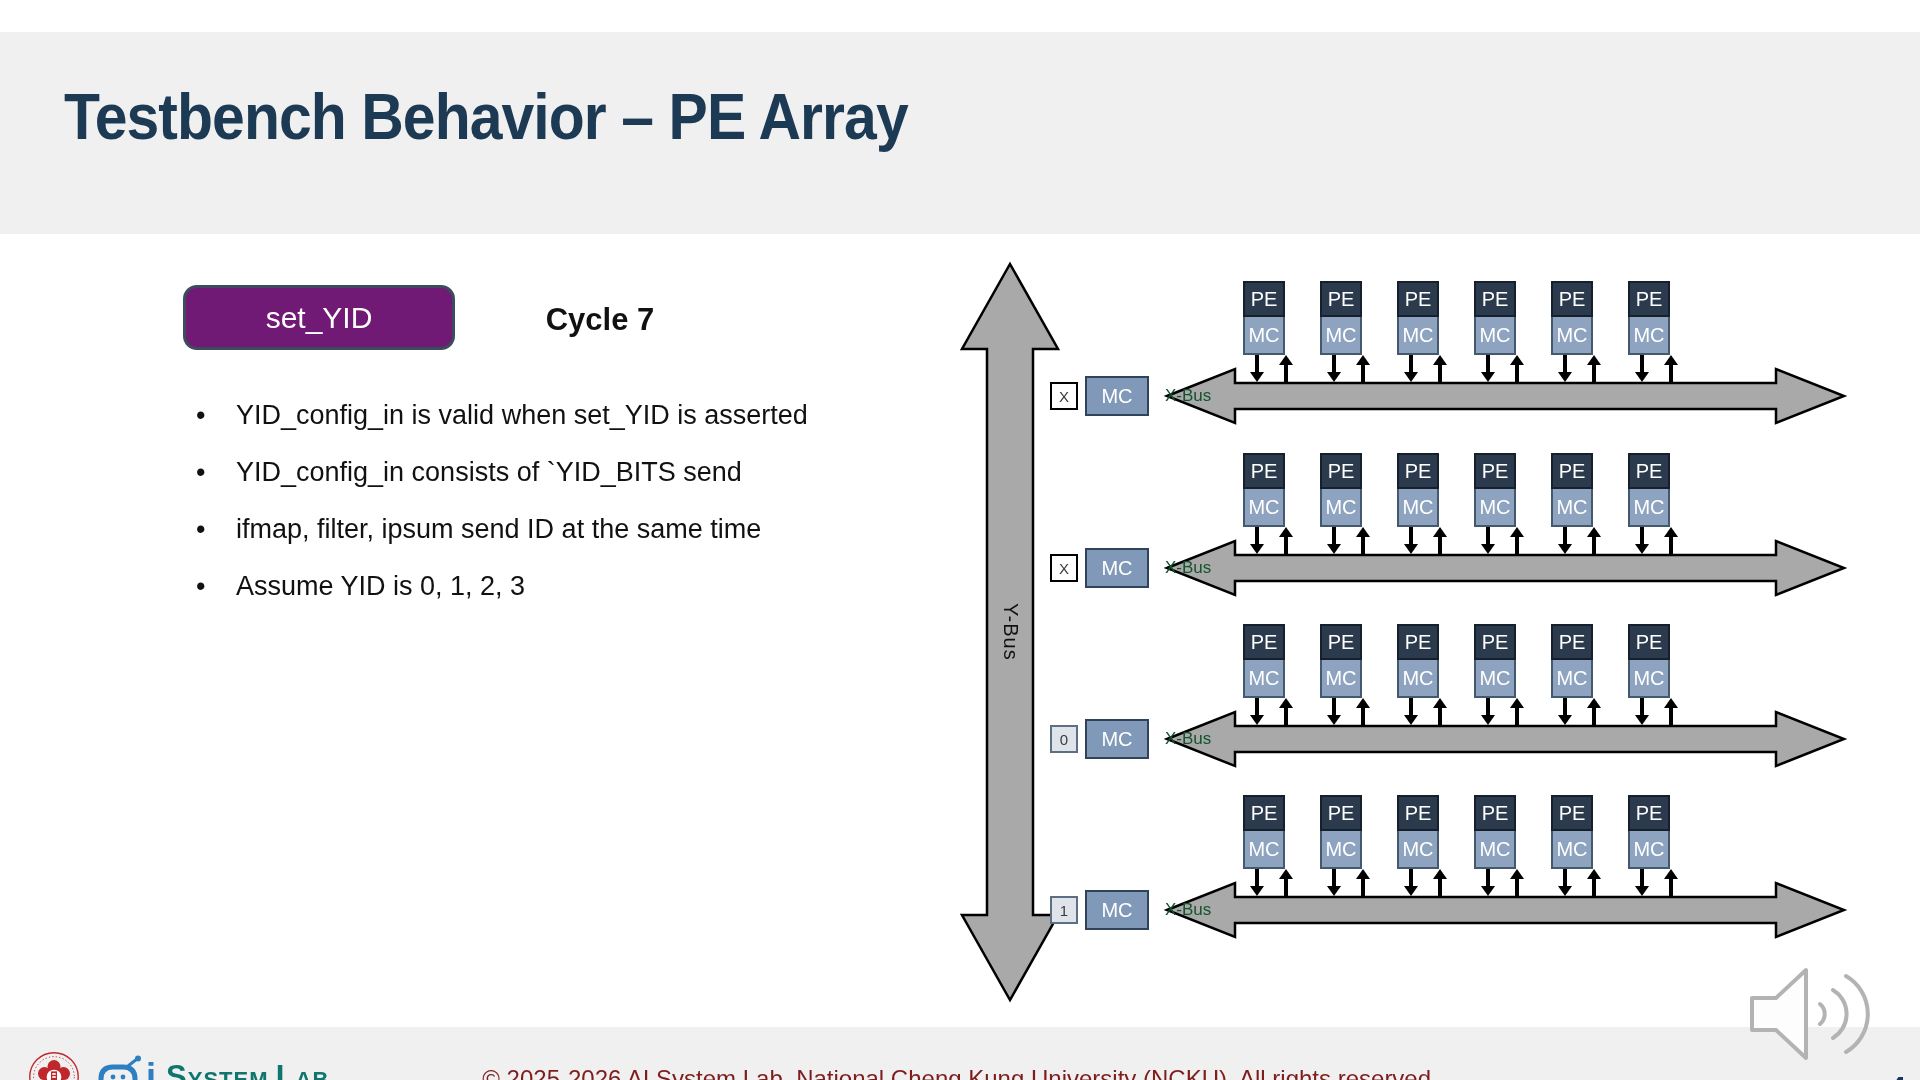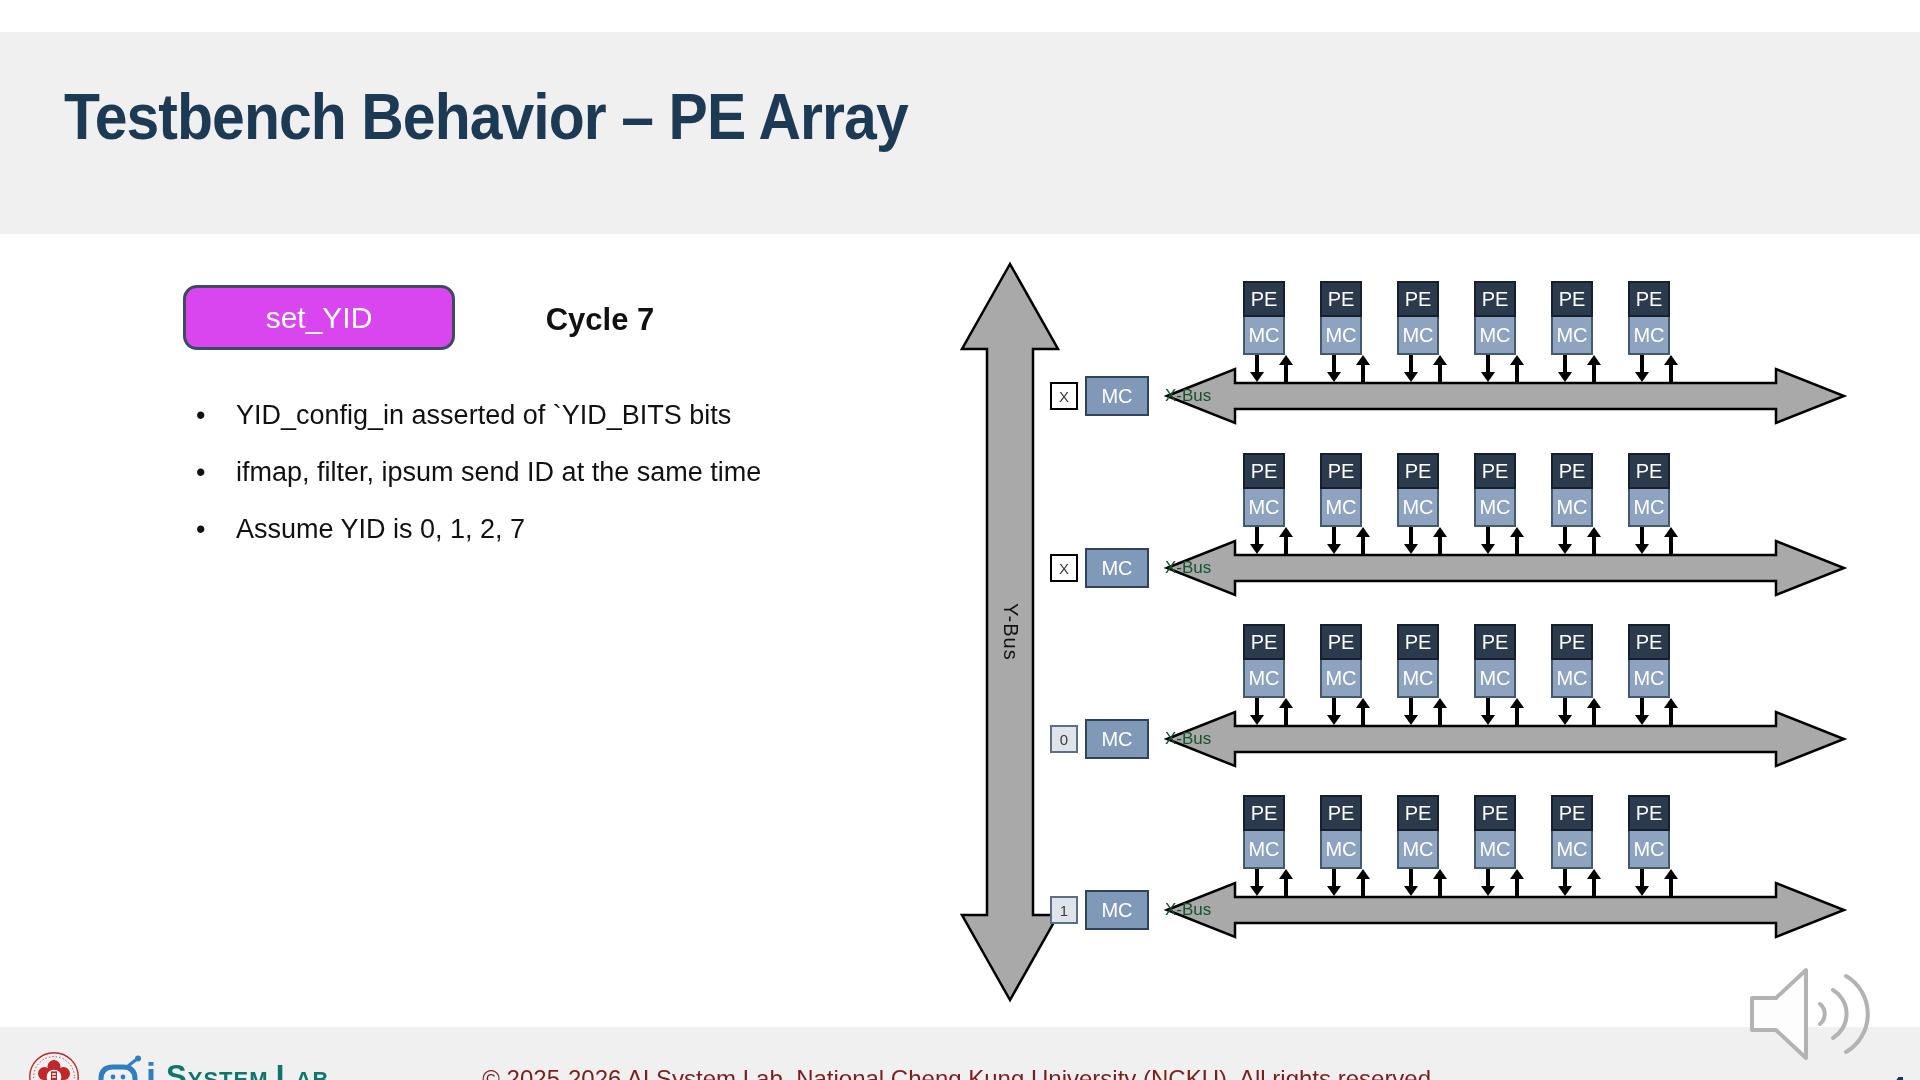--- a/index.html
+++ b/index.html
@@ -5,21 +5,21 @@
   html,body{margin:0;padding:0;background:#fff;}
   .slide{position:relative;width:1920px;height:1080px;overflow:hidden;background:#ffffff;
          font-family:"Liberation Sans",sans-serif;margin-top:32px;}
   
   .header{position:absolute;left:0;top:0;right:0;height:202px;background:#f0f0f1;}
   .title{position:absolute;left:64px;top:48px;font-size:64px;font-weight:700;color:#1d3a55;
          letter-spacing:-1px;transform:scaleX(.92);transform-origin:left;white-space:nowrap;}
   .footer{position:absolute;left:0;top:995px;right:0;bottom:0;background:#f0f0f1;}
 
   
-  .sig-btn{position:absolute;left:183px;top:253px;width:272px;height:65px;background:#d946ef;
+  .sig-btn{position:absolute;left:183px;top:253px;width:272px;height:65px;background:#701a75;
            border:3px solid #3d4c5c;border-radius:14px;box-sizing:border-box;
            display:flex;align-items:center;justify-content:center;
            color:#ffffff;font-size:30px;}
   .cycle{position:absolute;left:500px;top:270px;width:200px;text-align:center;
          font-size:31px;font-weight:700;color:#111;}
   .bullets{position:absolute;left:190px;top:366px;width:780px;margin:0;padding:0;list-style:none;}
   .bullets li{position:relative;padding-left:46px;margin-bottom:23px;font-size:27px;color:#111;
               line-height:34px;}
   .bullets li::before{content:"•";position:absolute;left:6px;top:0;font-size:27px;color:#111;}
 
@@ -69,23 +69,24 @@
 
 <div class="slide">
 
   <div class="header">
     <div class="title">Testbench Behavior – PE Array</div>
   </div>
 
   <div class="sig-btn">set_YID</div>
   <div class="cycle">Cycle 7</div>
   <ul class="bullets">
-    <li>YID_config_in asserted of `YID_BITS bits</li>
+    <li>YID_config_in is valid when set_YID is asserted</li>
+    <li>YID_config_in consists of `YID_BITS send</li>
     <li>ifmap, filter, ipsum send ID at the same time</li>
-    <li>Assume YID is 0, 1, 2, 7</li>
+    <li>Assume YID is 0, 1, 2, 3</li>
   </ul>
 
   <div>
 
     <div class="ybus">
       <svg width="100" height="740" viewBox="0 0 100 740">
         <polygon points="50,2 98,87 73,87 73,653 98,653 50,738 2,653 27,653 27,87 2,87" fill="#a9a9a9" stroke="#000" stroke-width="2.5"></polygon>
       </svg>
       <div class="ybus-label">Y-Bus</div>
     </div>

